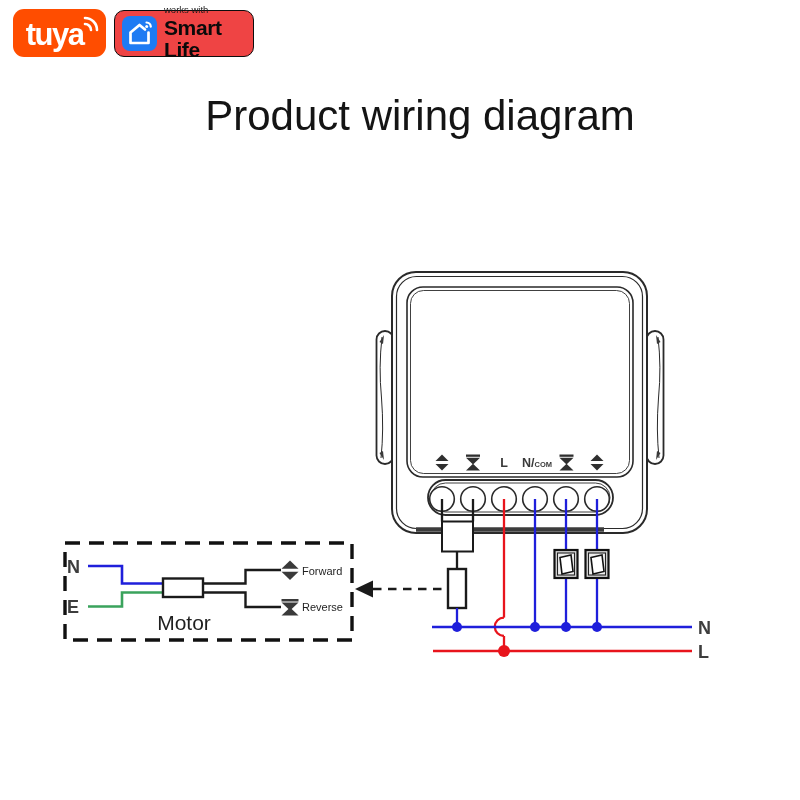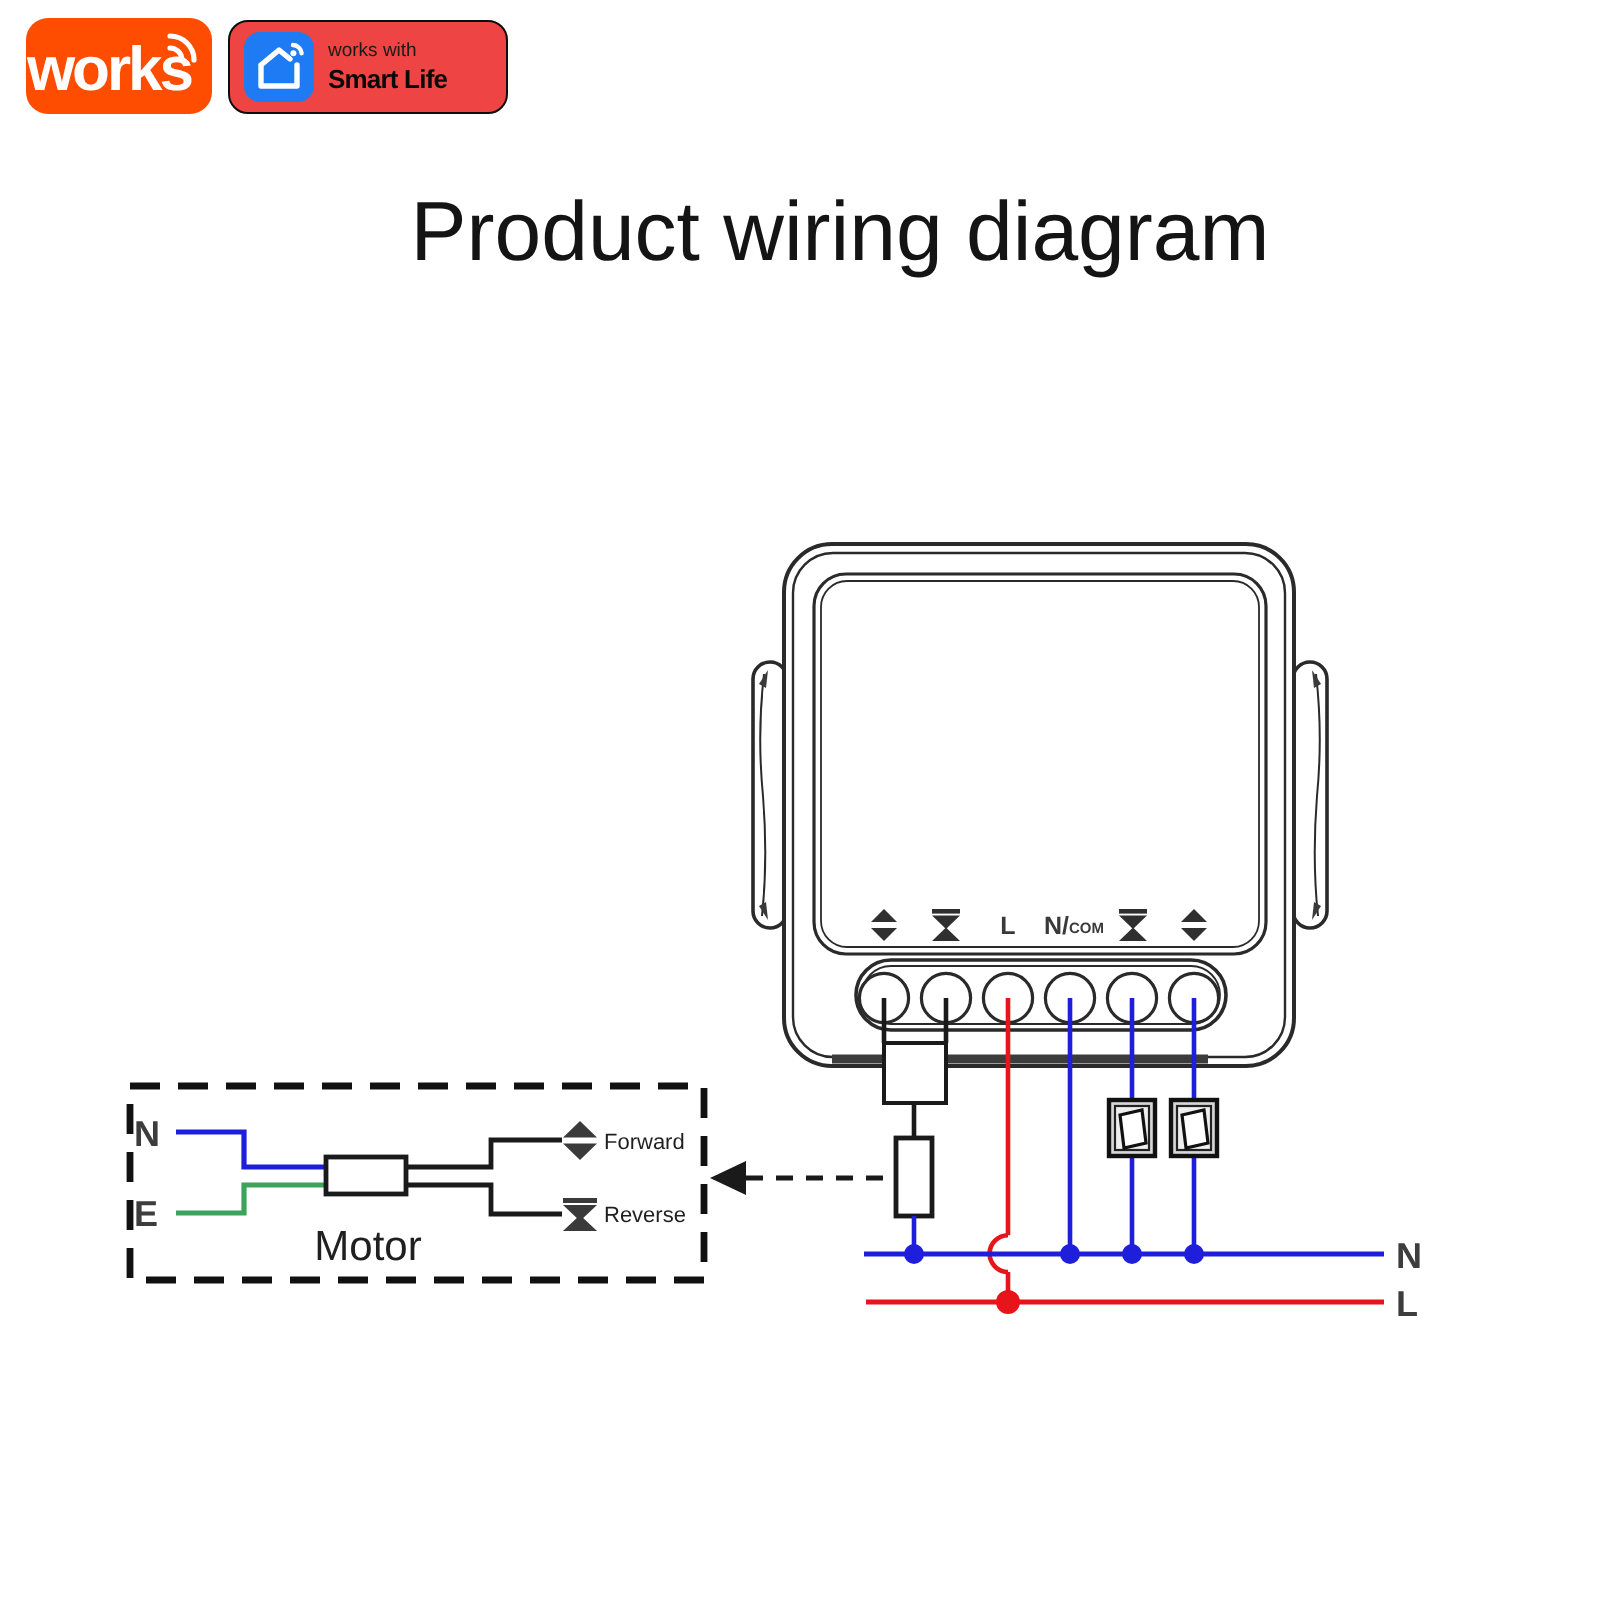--- a/index.html
+++ b/index.html
@@ -21,40 +21,40 @@
     position:absolute;left:114px;top:10px;width:140px;height:47px;box-sizing:border-box;
     background:#ef4444;border:1.7px solid #0d0d0d;border-radius:10px;
     display:flex;align-items:center;gap:7px;padding-left:7px;
   }
   .wws-icon{
     width:35px;height:35px;border-radius:8px;background:#1e7bf3;flex:0 0 auto;
     display:flex;align-items:center;justify-content:center;
   }
   .wws-text{display:flex;flex-direction:column;line-height:1.05;}
   .wws-line1{font-size:9.5px;color:#1a1a1a;margin-bottom:2px;}
-  .wws-line2{font-size:13px;font-weight:bold;color:#0a0a0a;letter-spacing:-0.4px;}
+  .wws-line2{font-size:21px;font-weight:bold;color:#0a0a0a;letter-spacing:-0.4px;}
   
   .page-title{
     position:absolute;top:92px;left:0;width:100%;text-align:center;
     font-size:42px;color:#141414;font-weight:400;padding-left:20px;
   }
   
   .diagram{position:absolute;left:0;top:0;}
   text{font-family:"Liberation Sans",sans-serif;}
   .t-mark{fill:#3a3a3a;font-size:12.5px;font-weight:bold;}
   .t-mark-sm{font-size:7.5px;}
   .big-label{fill:#3d3d3d;font-size:18px;font-weight:bold;}
   .small-label{fill:#1f1f1f;font-size:11px;}
   .motor-label{fill:#1f1f1f;font-size:21px;}
 </style>
 </head>
 <body>
 
 <div class="tuya-logo">
-  <span class="tuya-word">works</span>
+  <span class="tuya-word">tuya</span>
   <svg class="tuya-antenna" width="19" height="19" viewBox="0 0 19 19">
     <path d="M3 11 A6 6 0 0 1 9 17" stroke="#fff" stroke-width="2.6" fill="none" stroke-linecap="round"></path>
     <path d="M3 5 A12 12 0 0 1 15 17" stroke="#fff" stroke-width="2.6" fill="none" stroke-linecap="round"></path>
   </svg>
 </div>
 
 <div class="wws-badge">
   <div class="wws-icon">
     <svg width="35" height="35" viewBox="0 0 35 35">
       <path d="M8.5 16.5 L17.5 9 L23 13.5 M26.5 16.5 L26.5 27 L8.5 27 L8.5 16.5" stroke="#fff" stroke-width="2.7" fill="none" stroke-linecap="round" stroke-linejoin="round"></path>

